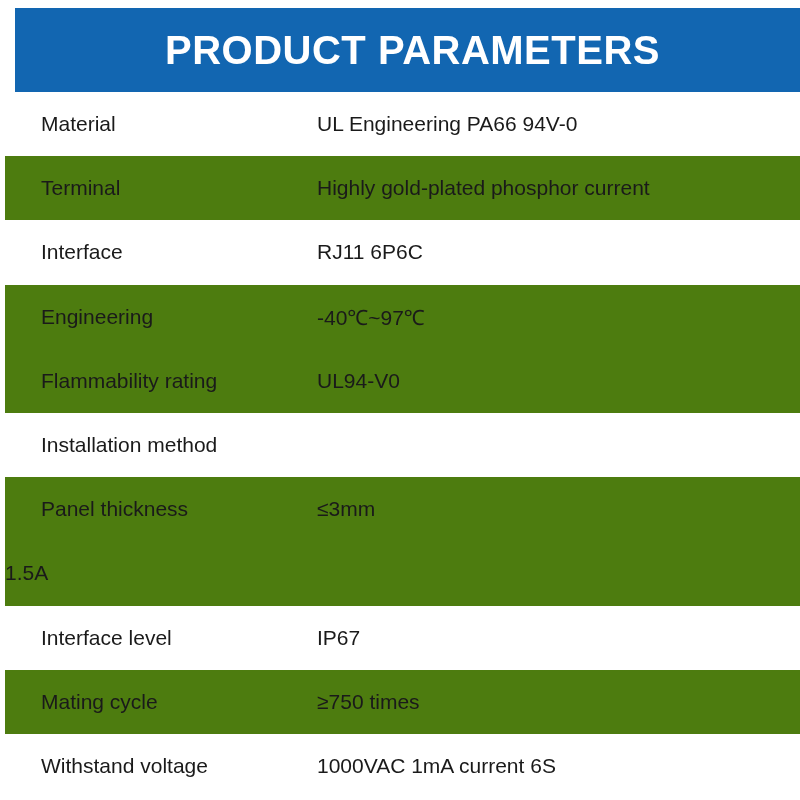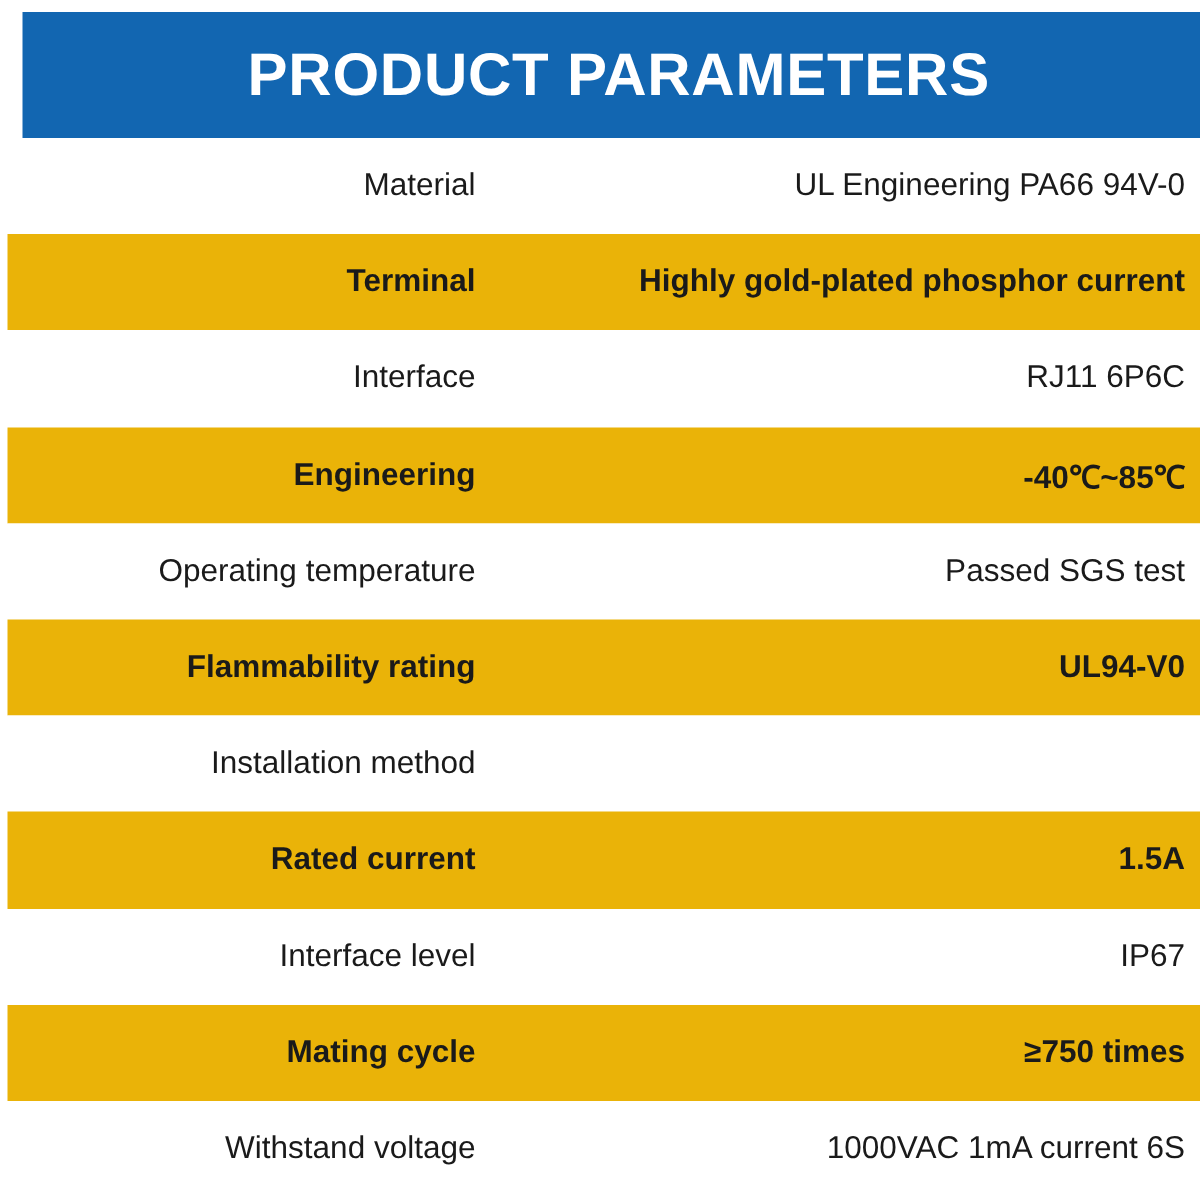--- a/index.html
+++ b/index.html
@@ -55,28 +55,26 @@
     width: 795px;
     height: 706px;
     display: flex;
     flex-direction: column;
   }
   .row {
     flex: 1 1 0;
     display: flex;
     align-items: center;
     box-sizing: border-box;
-    text-align: right;
   }
   .row.odd {
     background: #ffffff;
   }
   .row.even {
-    background: #eab308;
-    font-weight: bold;
+    background: #4d7c0f;
   }
   .cell-label {
     width: 312px;
     padding-left: 36px;
     box-sizing: border-box;
     font-size: 21px;
     color: #1a1a1a;
     white-space: nowrap;
   }
   .cell-value {
@@ -114,35 +112,34 @@
     <div class="row even">
       <div class="cell-label">Terminal</div>
       <div class="cell-value">Highly gold-plated phosphor current</div>
     </div>
     <div class="row odd">
       <div class="cell-label">Interface</div>
       <div class="cell-value">RJ11 6P6C</div>
     </div>
     <div class="row even">
       <div class="cell-label">Engineering</div>
-      <div class="cell-value">-40℃~85℃</div>
-    </div>
-    <div class="row odd">
-      <div class="cell-label">Operating temperature</div>
-      <div class="cell-value">Passed SGS test</div>
+      <div class="cell-value">-40℃~97℃</div>
     </div>
     <div class="row even">
       <div class="cell-label">Flammability rating</div>
       <div class="cell-value">UL94-V0</div>
     </div>
     <div class="row odd">
       <div class="cell-label">Installation method</div>
     </div>
     <div class="row even">
-      <div class="cell-label">Rated current</div>
+      <div class="cell-label">Panel thickness</div>
+      <div class="cell-value">≤3mm</div>
+    </div>
+    <div class="row even">
       <div class="cell-value">1.5A</div>
     </div>
     <div class="row odd">
       <div class="cell-label">Interface level</div>
       <div class="cell-value">IP67</div>
     </div>
     <div class="row even">
       <div class="cell-label">Mating cycle</div>
       <div class="cell-value">≥750 times</div>
     </div>

